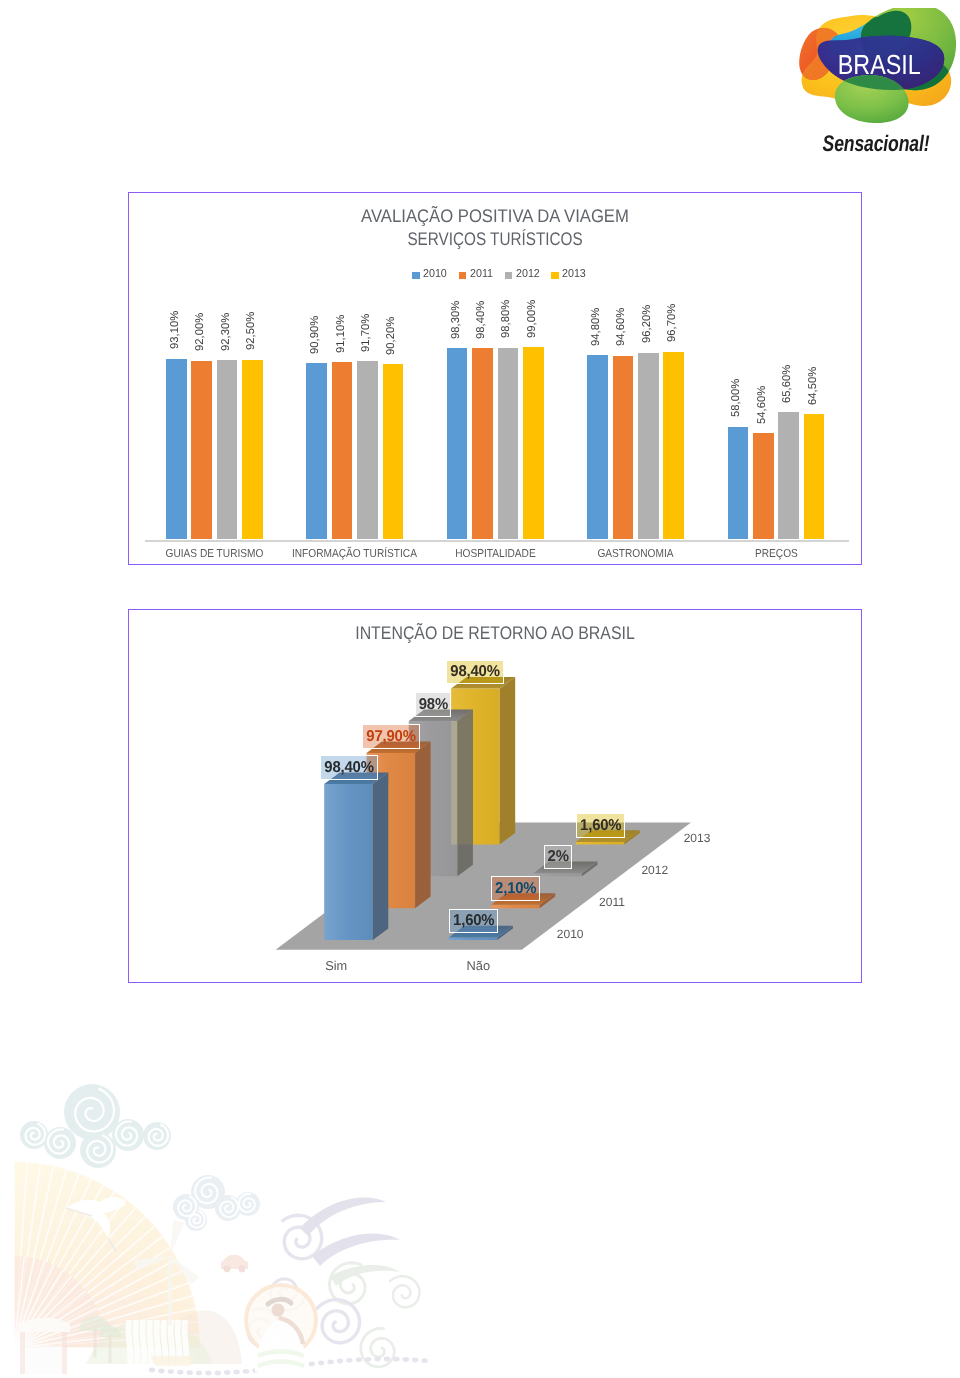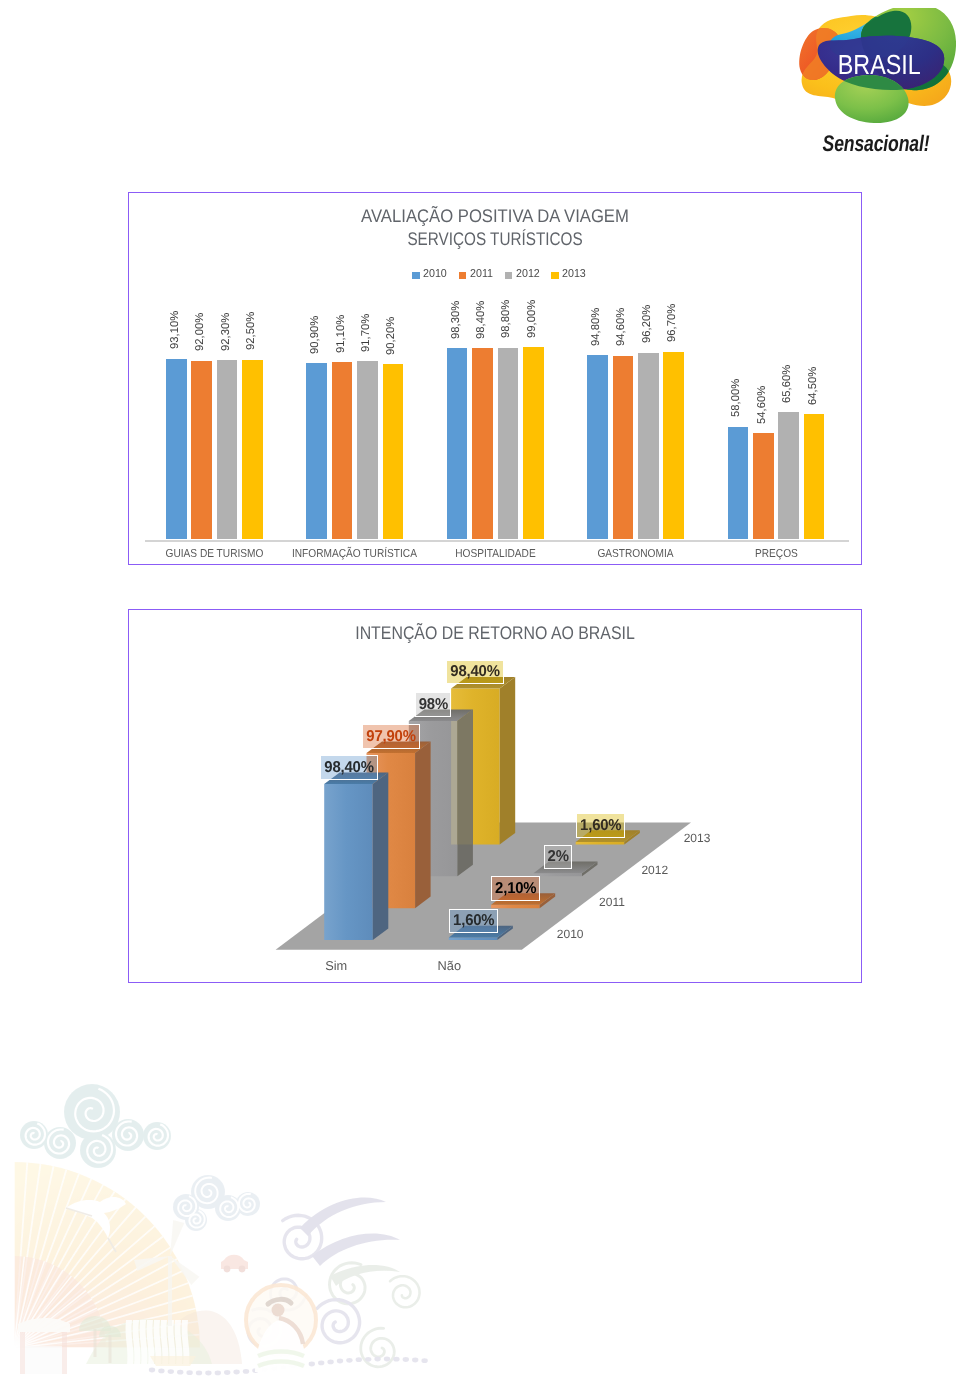--- a/index.html
+++ b/index.html
@@ -360,31 +360,31 @@
           <polygon points="243.79999999999998,174.036 259.29999999999995,162.436 259.29999999999995,318.4 243.79999999999998,330" fill="#4E6580"></polygon>
           <polygon points="195.2,174.036 210.7,162.436 259.29999999999995,162.436 243.79999999999998,174.036" fill="url(#t3d0)"></polygon>
         </g>
       </svg>
     <div id="c2-plot">
         <div class="yrlabel" style="left: 427.8px; top: 316.6px;">2010</div>
         <div class="yrlabel" style="left: 470.1px; top: 284.762px;">2011</div>
         <div class="yrlabel" style="left: 512.4px; top: 252.925px;">2012</div>
         <div class="yrlabel" style="left: 554.7px; top: 221.088px;">2013</div>
         <div class="catlabel2" style="left: 157.9px; top: 347.8px; width: 98.6px;">Sim</div>
-        <div class="catlabel2" style="left: 271px; top: 347.8px; width: 98.6px;">Não</div>
+        <div class="catlabel2" style="left: 300px; top: 347.8px; width: 98.6px;">Não</div>
         <div class="d3lbl" style="background: rgba(102, 154, 206, 0.384); color: rgb(38, 43, 46); border: 1.6px solid rgb(255, 255, 255); left: 190.5px; visibility: visible; top: 145.436px; height: 24.5px; min-width: 26px; padding: 0px 2px;">
           <span>98,40%</span>
         </div>
         <div class="d3lbl" style="background: rgba(102, 154, 206, 0.384); color: rgb(38, 43, 46); border: 1.6px solid rgb(255, 255, 255); left: 319.6px; visibility: visible; top: 298.864px; height: 24.5px; min-width: 26px; padding: 0px 2px;">
           <span>1,60%</span>
         </div>
         <div class="d3lbl" style="background: rgba(216, 102, 45, 0.384); color: #c2410c; border: 1.6px solid rgb(255, 255, 255); left: 232.8px; visibility: visible; top: 114.391px; height: 24.5px; min-width: 26px; padding: 0px 2px;">
           <span>97,90%</span>
         </div>
-        <div class="d3lbl" style="background: rgba(216, 102, 45, 0.384); color: #000000; border: 1.6px solid rgb(255, 255, 255); left: 361.9px; visibility: visible; top: 266.234px; height: 24.5px; min-width: 26px; padding: 0px 2px;">
+        <div class="d3lbl" style="background: rgba(216, 102, 45, 0.384); color: #0c4a6e; border: 1.6px solid rgb(255, 255, 255); left: 361.9px; visibility: visible; top: 266.234px; height: 24.5px; min-width: 26px; padding: 0px 2px;">
           <span>2,10%</span>
         </div>
         <div class="d3lbl" style="background: rgba(185, 185, 185, 0.384); color: rgb(51, 51, 51); border: 1.6px solid rgb(255, 255, 255); left: 285.6px; visibility: visible; top: 82.395px; height: 24.5px; min-width: 26px; padding: 0px 2px; align-items: center;">
           <span>98%</span>
         </div>
         <div class="d3lbl" style="background: rgba(185, 185, 185, 0.384); color: rgb(51, 51, 51); border: 1.6px solid rgb(255, 255, 255); left: 414.7px; visibility: visible; top: 234.555px; height: 24.5px; min-width: 26px; padding: 0px 2px;">
           <span>2%</span>
         </div>
         <div class="d3lbl" style="background: rgba(216, 182, 0, 0.384); color: rgb(51, 44, 33); border: 1.6px solid rgb(255, 255, 255); left: 317.4px; visibility: visible; top: 49.9235px; height: 24.5px; min-width: 26px; padding: 0px 2px;">
           <span>98,40%</span>

